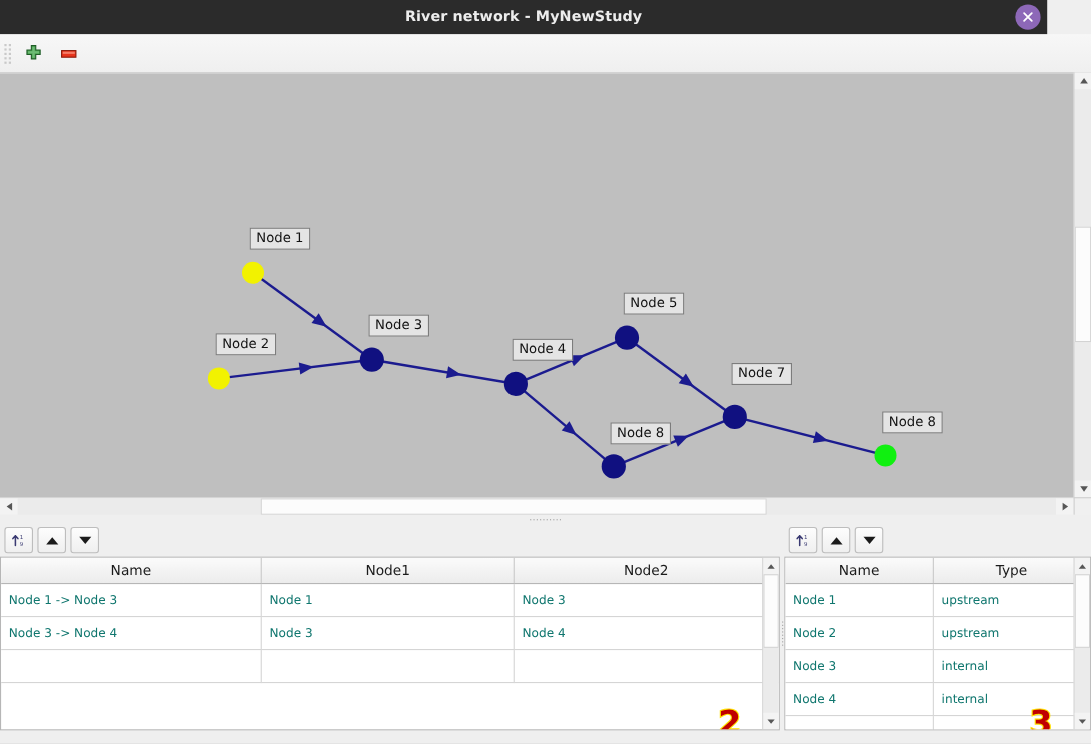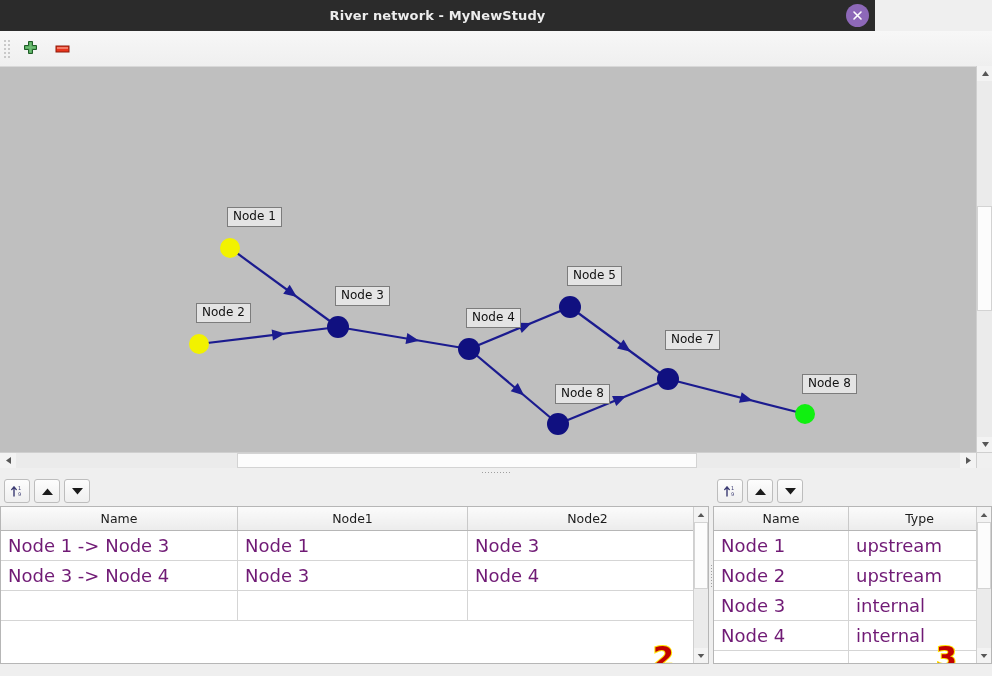--- a/index.html
+++ b/index.html
@@ -6,21 +6,21 @@
   body{
     width:992px;height:676px;overflow:hidden;
     font-family:"DejaVu Sans","Liberation Sans",sans-serif;
     background:#ececec;
     -webkit-font-smoothing:antialiased;
   }
   .window{position:relative;width:992px;height:676px;background:#efefef;box-sizing:border-box;}
 
   
   .titlebar{
-    position:absolute;left:0;top:0;width:875px;height:31px;
+    position:absolute;left:0;top:0;width:952px;height:31px;
     background:#2b2b2b;color:#e8e8e8;
     display:flex;align-items:center;justify-content:center;
     border-bottom:1px solid #1d1d1d;
   }
   .titlebar-text{font-size:13px;font-weight:bold;letter-spacing:.1px;color:#ededed;}
   .close-btn{
     position:absolute;right:6px;top:4px;width:23px;height:23px;border-radius:50%;
     background:#8d68b8;display:flex;align-items:center;justify-content:center;
     cursor:pointer;
   }
@@ -95,21 +95,21 @@
 
   .table-box{position:absolute;left:0;right:0;top:30px;bottom:12px;background:#fff;border:1px solid #b6b6b6;box-sizing:border-box;overflow:hidden;}
   table.grid{border-collapse:collapse;width:100%;table-layout:fixed;}
   table.grid th{
     background:linear-gradient(#fbfbfb,#ececec);
     border-right:1px solid #c9c9c9;border-bottom:1px solid #b6b6b6;
     font-weight:normal;font-size:12.5px;color:#1b1b1b;height:23px;padding:0;text-align:center;
   }
   table.grid td{
     border-right:1px solid #d5d5d5;border-bottom:1px solid #d5d5d5;
-    font-size:18px;color:#701a75;height:29px;padding:0 0 0 7px;white-space:nowrap;overflow:hidden;background:#fff;
+    font-size:11px;color:#0f766e;height:29px;padding:0 0 0 7px;white-space:nowrap;overflow:hidden;background:#fff;
   }
   table.grid tr:last-child td{border-bottom:1px solid #d5d5d5;}
   .tbl-vscroll{position:absolute;right:0;top:0;width:15px;bottom:0;background:#f0f0f0;border-left:1px solid #cfcfcf;box-sizing:border-box;}
 </style>
 </head>
 <body>
 
 <div class="window">
 
   <div class="titlebar">

